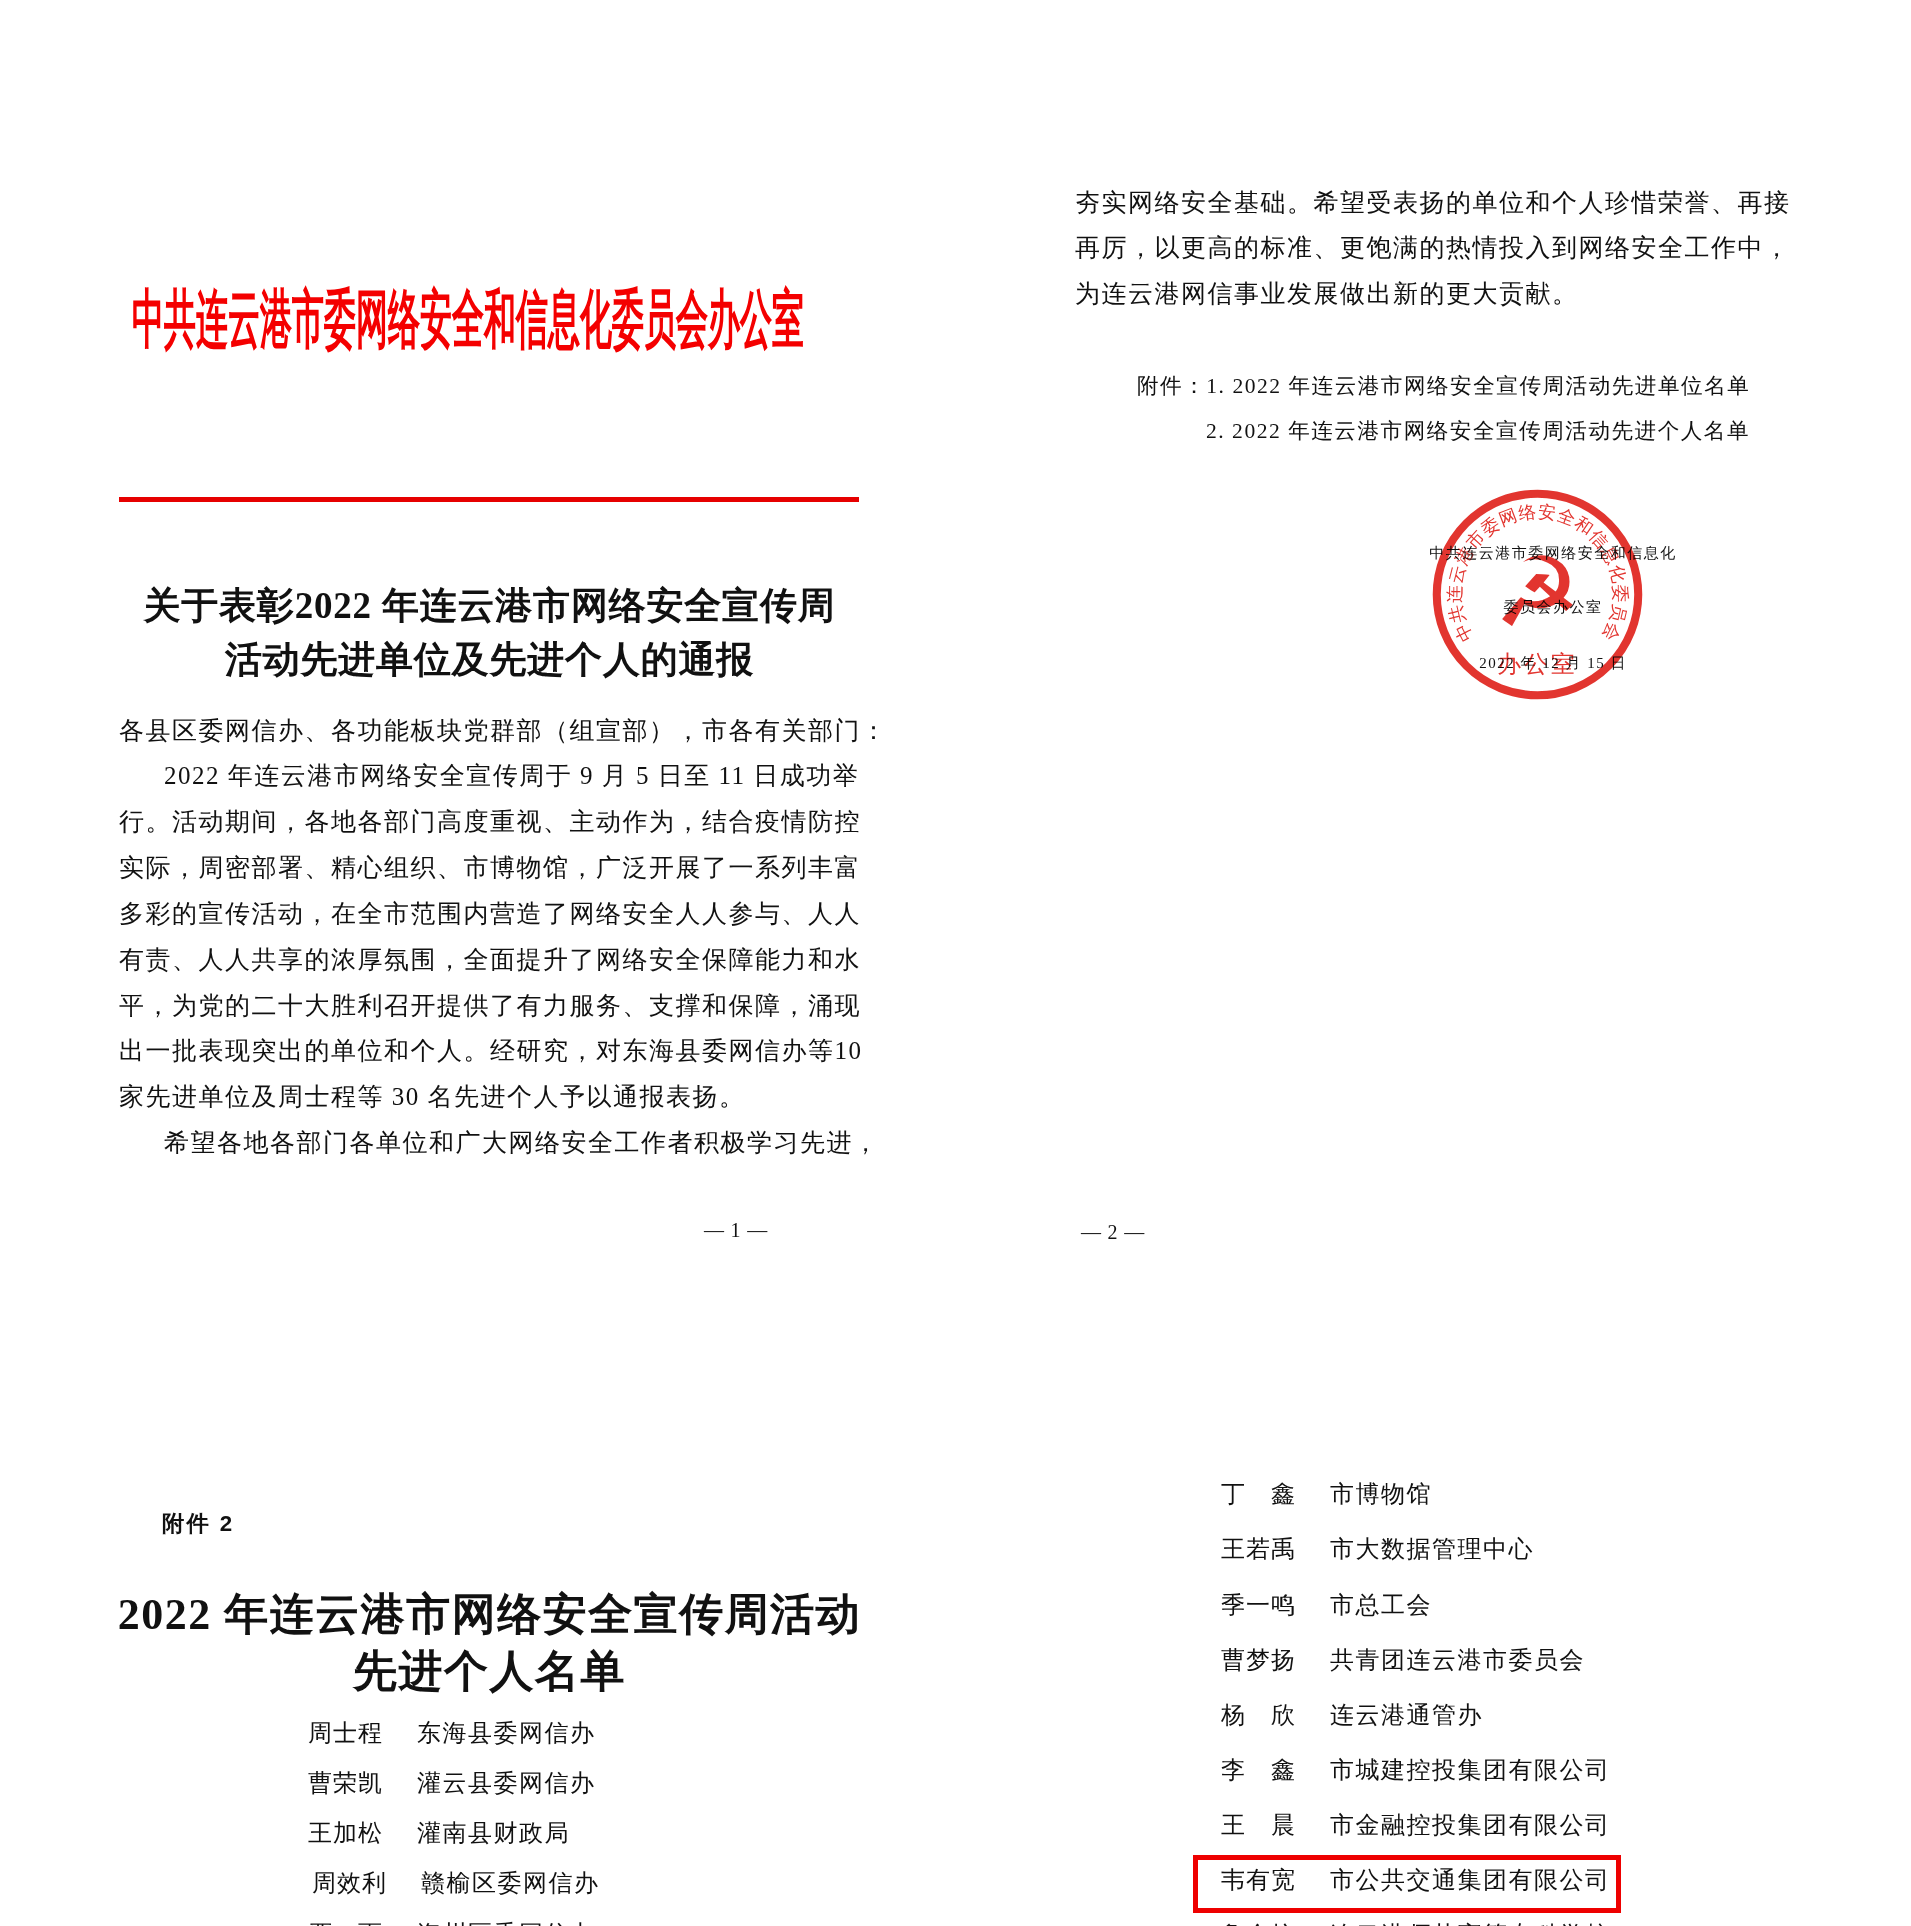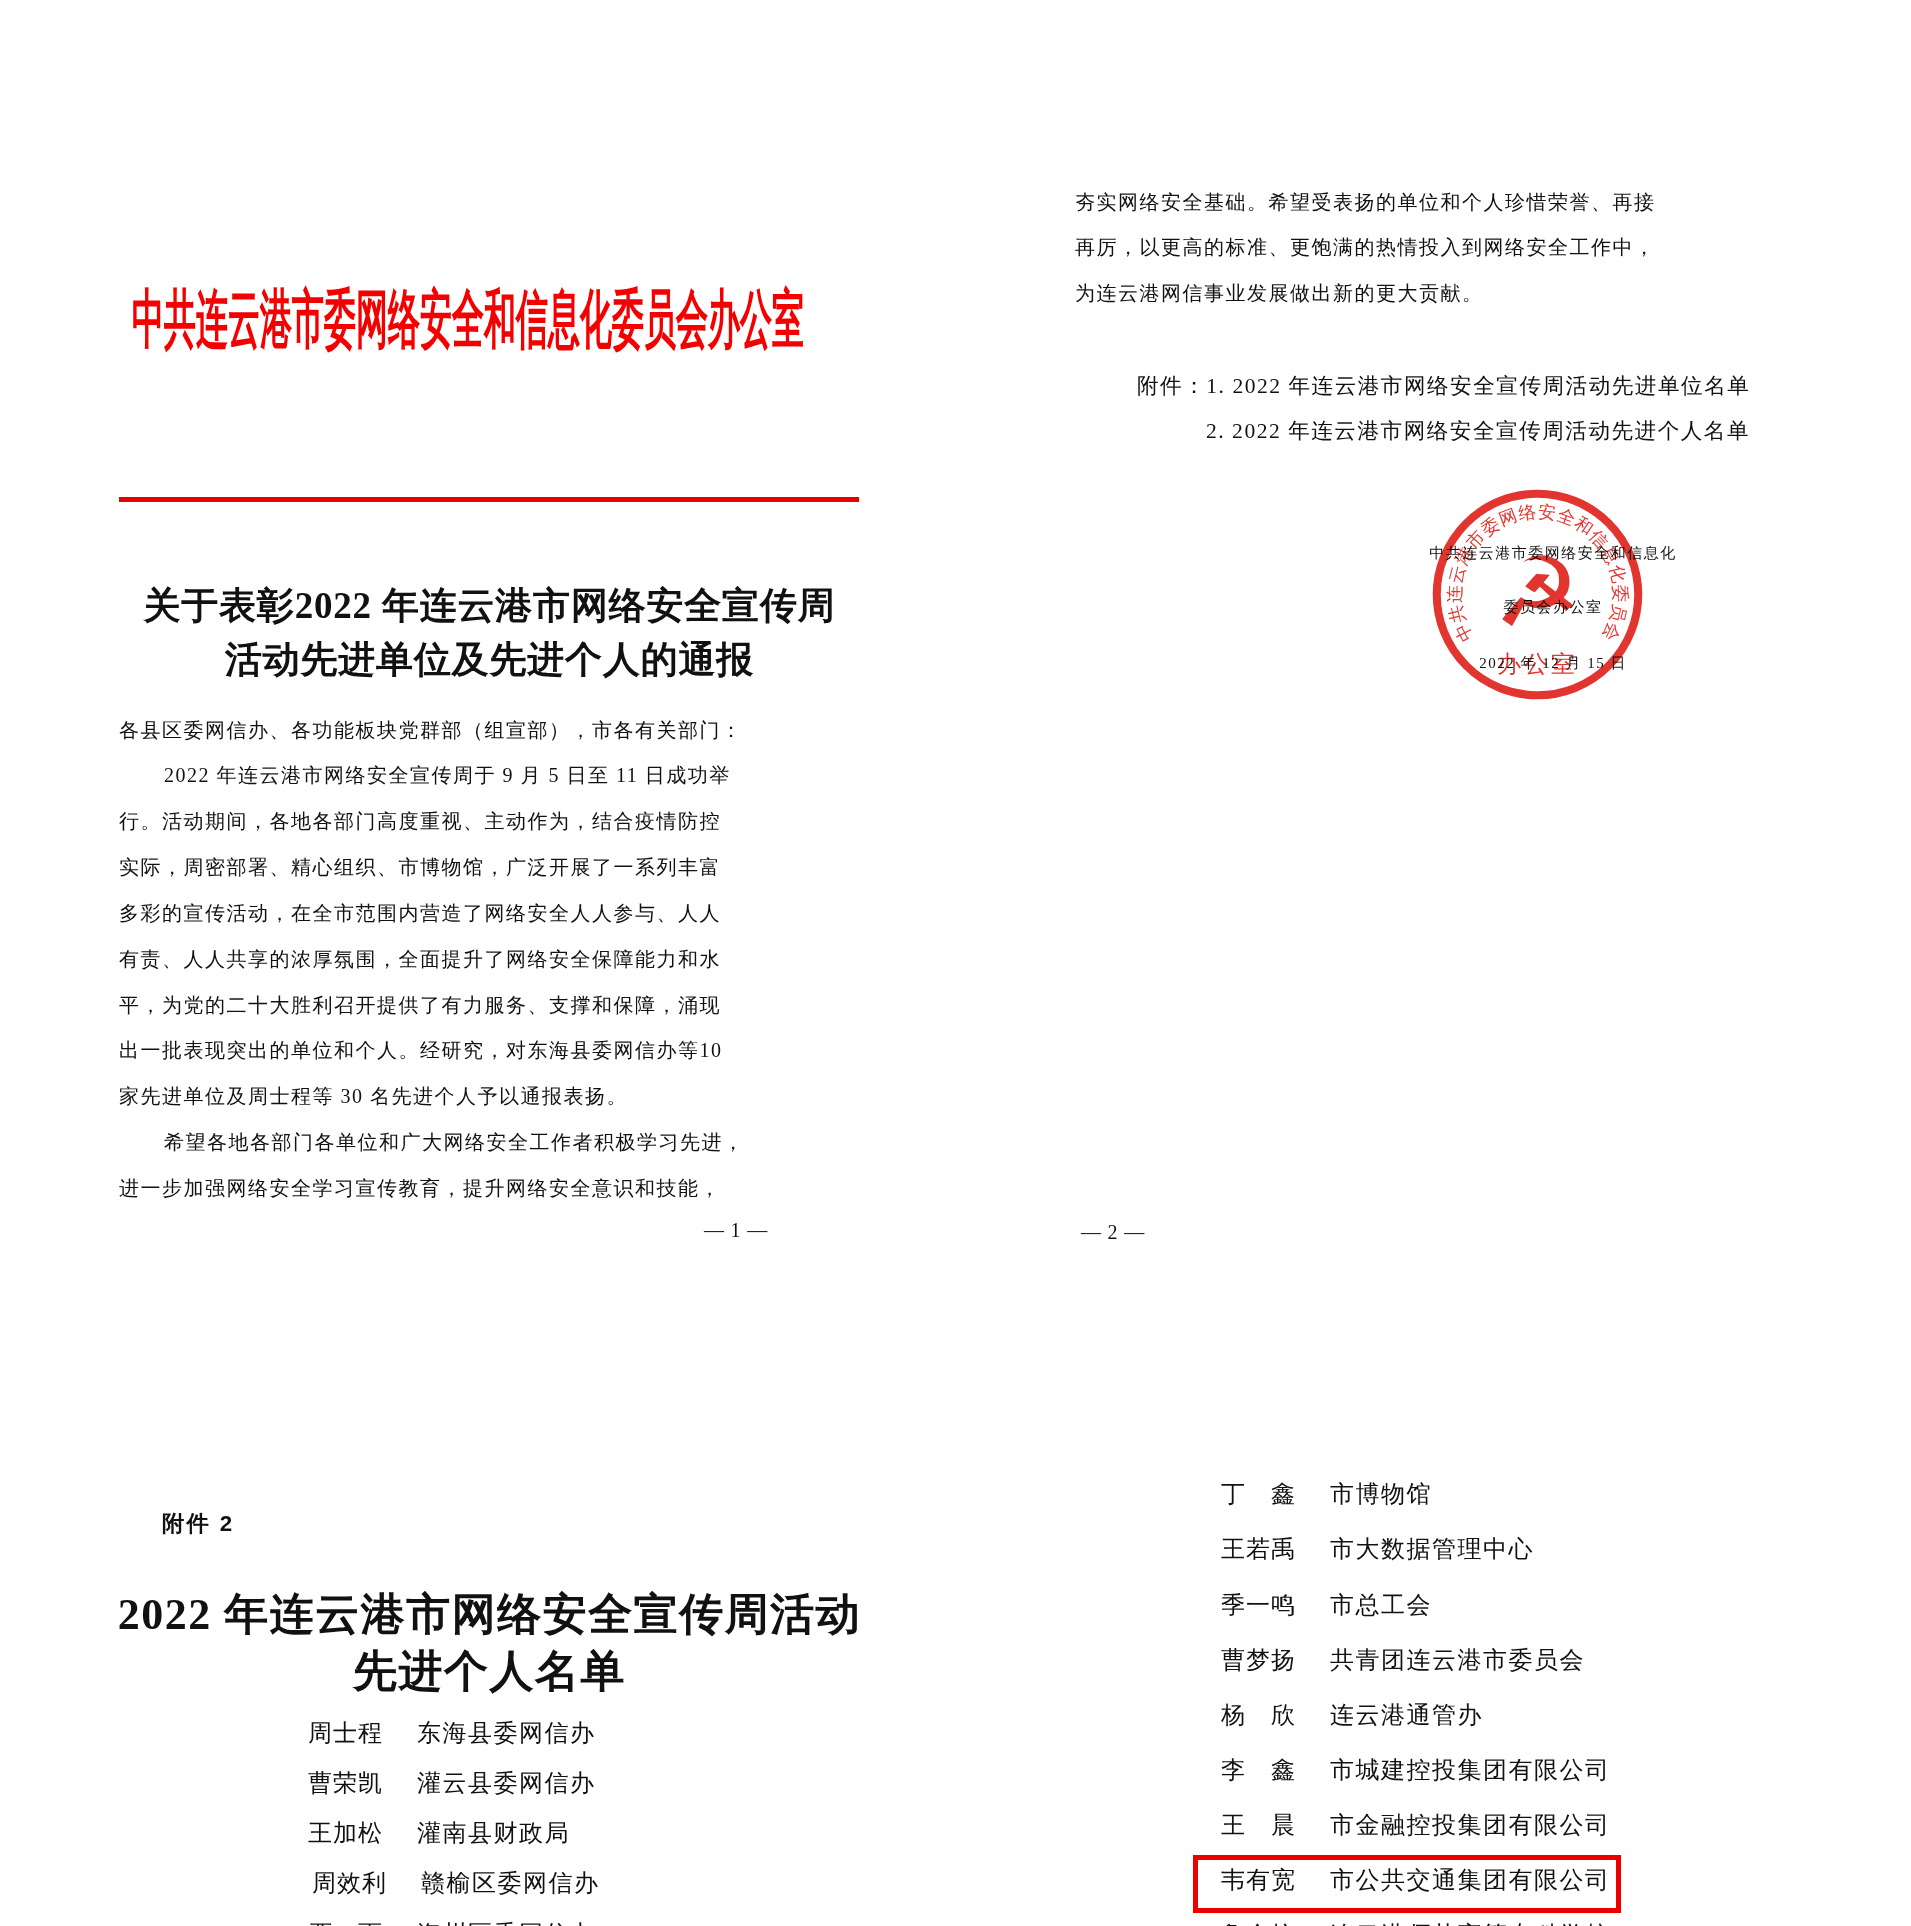--- a/index.html
+++ b/index.html
@@ -16,21 +16,21 @@
   .abs{position:absolute;}
   .agency{
     left:52px;top:300px;width:832px;text-align:center;
     font-size:32px;font-weight:bold;color:#f40000;line-height:39px;
     transform:scaleY(2.0);transform-origin:center center;
     letter-spacing:0px;white-space:nowrap;
   }
   .docnum{left:119px;top:457px;width:740px;text-align:center;font-size:23px;letter-spacing:1.5px;}
   .redrule{left:119px;top:497px;width:740px;height:5px;background:#e60000;}
   .doctitle{left:108px;width:763px;text-align:center;font-size:37px;font-weight:bold;letter-spacing:0.8px;white-space:nowrap;}
-  .bodyline{left:119px;width:755px;font-size:20px;line-height:27px;letter-spacing:1.5px;white-space:nowrap;}
+  .bodyline{left:119px;width:755px;font-size:25px;line-height:27px;letter-spacing:1.5px;white-space:nowrap;}
   .ind{padding-left:45px;}
   .pgnum{width:100px;text-align:center;font-size:20px;letter-spacing:0.8px;white-space:nowrap;}
   .att-line{font-size:21.6px;letter-spacing:1.5px;white-space:nowrap;margin-left:8px;}
   .signblock{left:385px;width:424px;text-align:center;font-size:15px;letter-spacing:1.5px;white-space:nowrap;z-index:2;}
   .sealwrap{left:470px;top:483px;width:223px;height:223px;z-index:3;mix-blend-mode:multiply;opacity:0.93;}
   .attno{left:162px;top:144px;font-size:22.3px;font-weight:bold;font-family:"Liberation Sans","DejaVu Sans",sans-serif;letter-spacing:2.3px;}
   .ltitle{left:108px;width:763px;text-align:center;font-size:44px;font-weight:bold;letter-spacing:1.5px;white-space:nowrap;}
   .row{position:absolute;font-size:24px;line-height:31px;white-space:nowrap;}
   .nm{display:inline-block;width:74px;text-align:justify;text-align-last:justify;vertical-align:baseline;}
   .un{display:inline-block;margin-left:35px;letter-spacing:1.5px;}
@@ -48,21 +48,20 @@
   <div class="abs bodyline" style="top:717px">各县区委网信办、各功能板块党群部（组宣部），市各有关部门：</div>
   <div class="abs bodyline ind" style="top:762px">2022 年连云港市网络安全宣传周于 9 月 5 日至 11 日成功举</div>
   <div class="abs bodyline" style="top:808px">行。活动期间，各地各部门高度重视、主动作为，结合疫情防控</div>
   <div class="abs bodyline" style="top:854px">实际，周密部署、精心组织、市博物馆，广泛开展了一系列丰富</div>
   <div class="abs bodyline" style="top:900px">多彩的宣传活动，在全市范围内营造了网络安全人人参与、人人</div>
   <div class="abs bodyline" style="top:946px">有责、人人共享的浓厚氛围，全面提升了网络安全保障能力和水</div>
   <div class="abs bodyline" style="top:992px">平，为党的二十大胜利召开提供了有力服务、支撑和保障，涌现</div>
   <div class="abs bodyline" style="top:1037px">出一批表现突出的单位和个人。经研究，对东海县委网信办等10</div>
   <div class="abs bodyline" style="top:1083px">家先进单位及周士程等 30 名先进个人予以通报表扬。</div>
   <div class="abs bodyline ind" style="top:1129px">希望各地各部门各单位和广大网络安全工作者积极学习先进，</div>
-  <div class="abs bodyline" style="top:1175px">进一步加强网络安全学习宣传教育，提升网络安全意识和技能，</div>
 
   <div class="abs pgnum" style="left:686px;top:1219px">— 1 —</div>
 </div>
 
 <div class="page" id="page2">
   <div class="abs bodyline" style="left:119px;top:189px">夯实网络安全基础。希望受表扬的单位和个人珍惜荣誉、再接</div>
   <div class="abs bodyline" style="left:119px;top:234px">再厉，以更高的标准、更饱满的热情投入到网络安全工作中，</div>
   <div class="abs bodyline" style="left:119px;top:280px">为连云港网信事业发展做出新的更大贡献。</div>
 
   <div class="abs att-line" style="left:173px;top:371px">

